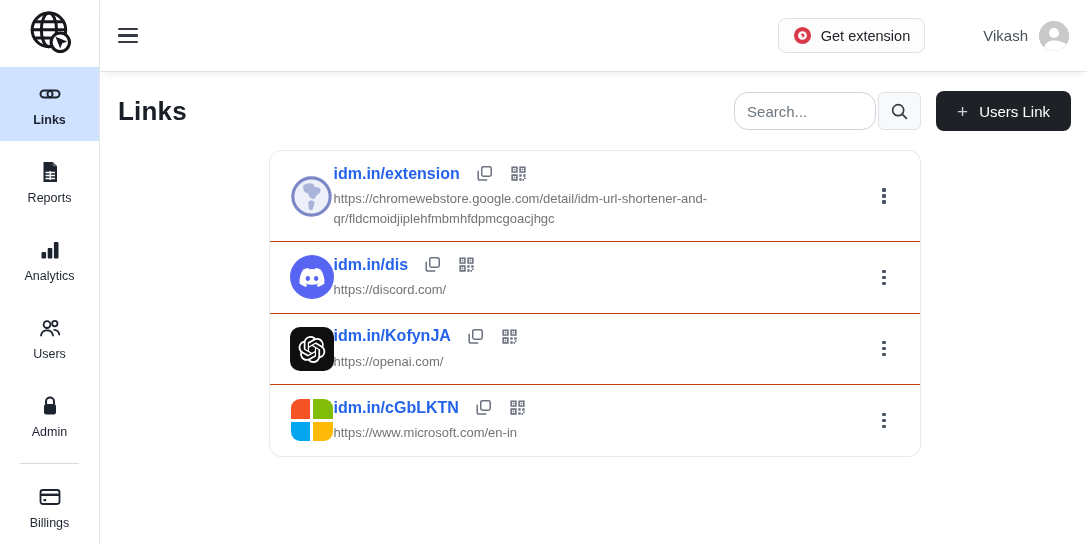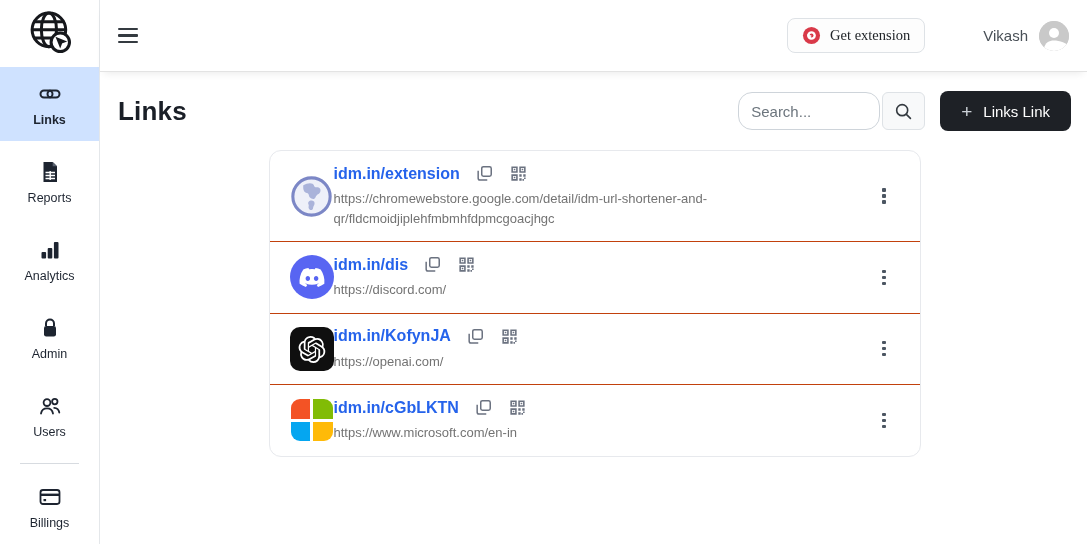--- a/index.html
+++ b/index.html
@@ -25,21 +25,21 @@
   .main-col { flex: 1; display: flex; flex-direction: column; min-width: 0; }
   .topbar { height: 71px; flex: 0 0 71px; background: #fff; display: flex; align-items: center;
     padding: 0 14px 0 18px; box-shadow: 0 1px 0 #e3e3e3, 0 6px 8px -4px rgba(0,0,0,.09);
     position: relative; z-index: 2; }
   .hamburger { width: 20px; height: 15px; display: flex; flex-direction: column;
     justify-content: space-between; cursor: pointer; }
   .hamburger span { height: 2.4px; background: #343a40; border-radius: 1px; }
   .topbar-spacer { flex: 1; }
   .ext-btn { display: flex; align-items: center; gap: 9px; background: #fdfdfd;
     border: 1px solid #dee2e6; border-radius: 8px; padding: 7px 14px; font-size: 14.5px;
-    color: #212529; cursor: pointer; font-family: Liberation Serif, serif; }
+    color: #212529; cursor: pointer; font-family: Liberation Sans, sans-serif; }
   .user-chip { display: flex; align-items: center; gap: 11px; margin-left: 58px; margin-right: 4px; }
   .user-name { font-size: 15px; color: #495057; }
   .avatar { width: 30px; height: 30px; border-radius: 50%; background: #c9c9c9; overflow: hidden;
     display: flex; align-items: flex-end; justify-content: center; cursor: pointer; }
 
   
   .content { flex: 1; padding: 20px 16px 0 18px; }
   .content-header { display: flex; align-items: center; }
   .page-title { font-size: 26px; font-weight: 700; color: #1a1f27; letter-spacing: .2px; }
   .header-controls { margin-left: auto; display: flex; align-items: center; }
@@ -124,38 +124,38 @@
             <rect x="3.5" y="14" width="4.6" height="6.5" rx="1"></rect>
             <rect x="9.7" y="10" width="4.6" height="10.5" rx="1"></rect>
             <rect x="15.9" y="4" width="4.6" height="16.5" rx="1"></rect>
           </svg>
         </span>
         <span class="nav-label">Analytics</span>
       </div>
 
       <div class="nav-item">
         <span class="nav-icon">
-          <svg viewBox="0 0 24 24" width="24" height="24">
-            <path d="M8 10V7.5a4 4 0 018 0V10" fill="none" stroke="#1d2430" stroke-width="2"></path>
-            <rect x="6" y="10" width="12" height="10.5" rx="2.2" fill="#1d2430"></rect>
-          </svg>
-        </span>
-        <span class="nav-label">Admin</span>
-      </div>
-
-      <div class="nav-item">
-        <span class="nav-icon">
           <svg viewBox="0 0 24 24" width="24" height="24" fill="none" stroke="#1d2430" stroke-width="1.8" stroke-linecap="round">
             <circle cx="9" cy="8.6" r="3.4"></circle>
             <path d="M3 19.5c.6-3.4 2.9-5.2 6-5.2s5.4 1.8 6 5.2"></path>
             <circle cx="16.8" cy="7.6" r="2.7"></circle>
             <path d="M16.2 13.9c2.8.2 4.6 1.8 5.1 4.6"></path>
           </svg>
         </span>
         <span class="nav-label">Users</span>
+      </div>
+
+      <div class="nav-item">
+        <span class="nav-icon">
+          <svg viewBox="0 0 24 24" width="24" height="24">
+            <path d="M8 10V7.5a4 4 0 018 0V10" fill="none" stroke="#1d2430" stroke-width="2"></path>
+            <rect x="6" y="10" width="12" height="10.5" rx="2.2" fill="#1d2430"></rect>
+          </svg>
+        </span>
+        <span class="nav-label">Admin</span>
       </div>
 
       <div class="nav-divider"></div>
 
       <div class="nav-item">
         <span class="nav-icon">
           <svg viewBox="0 0 24 24" width="24" height="24" fill="none" stroke="#1d2430" stroke-width="1.8">
             <rect x="2.5" y="5" width="19" height="14" rx="2.4"></rect>
             <path d="M2.5 9.8h19" stroke-width="2.4"></path>
             <rect x="5.5" y="14" width="2.6" height="2.2" fill="#1d2430" stroke="none"></rect>
@@ -214,21 +214,21 @@
               <span style="display:flex">
                 <svg width="19" height="19" viewBox="0 0 20 20" fill="none" stroke="#343a40" stroke-width="1.7">
                   <circle cx="8.6" cy="8.6" r="5.8"></circle>
                   <path d="M13 13l4.3 4.3" stroke-linecap="round"></path>
                 </svg>
               </span>
             </button>
           </div>
           <button class="create-btn">
             <span class="plus">+</span>
-            <span>Links Link</span>
+            <span>Users Link</span>
           </button>
         </div>
       </div>
 
       <section class="links-card">
 
         <div class="link-row">
           <span class="favicon">
             <svg width="41" height="41" viewBox="0 0 40 40">
               <circle cx="20" cy="20" r="18.2" fill="#eef0f9" stroke="#7c87c6" stroke-width="3"></circle>

